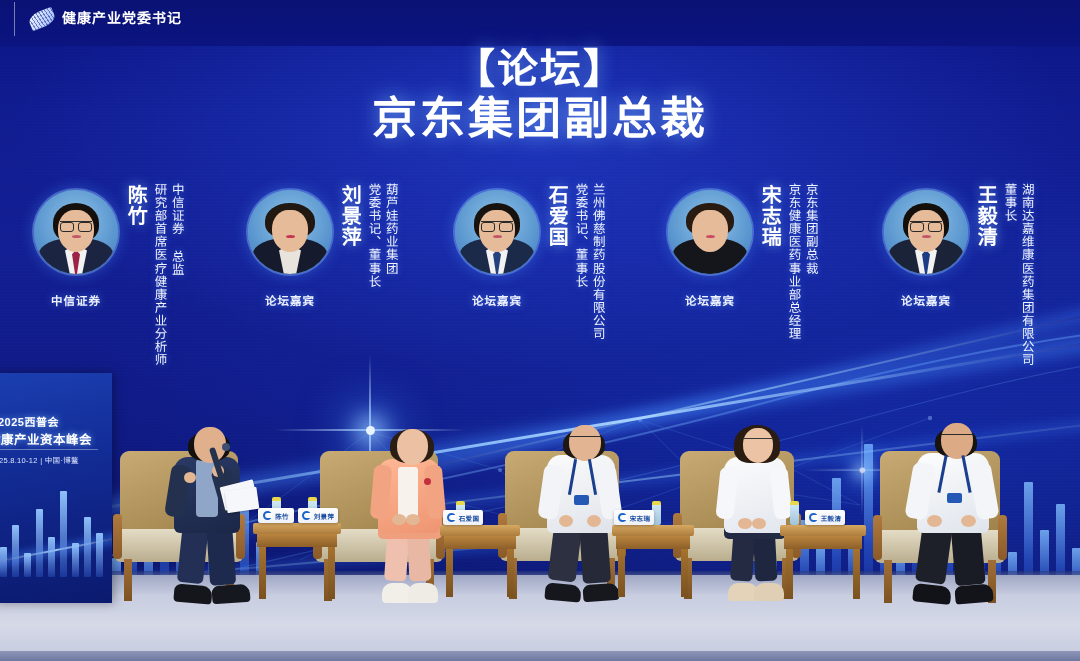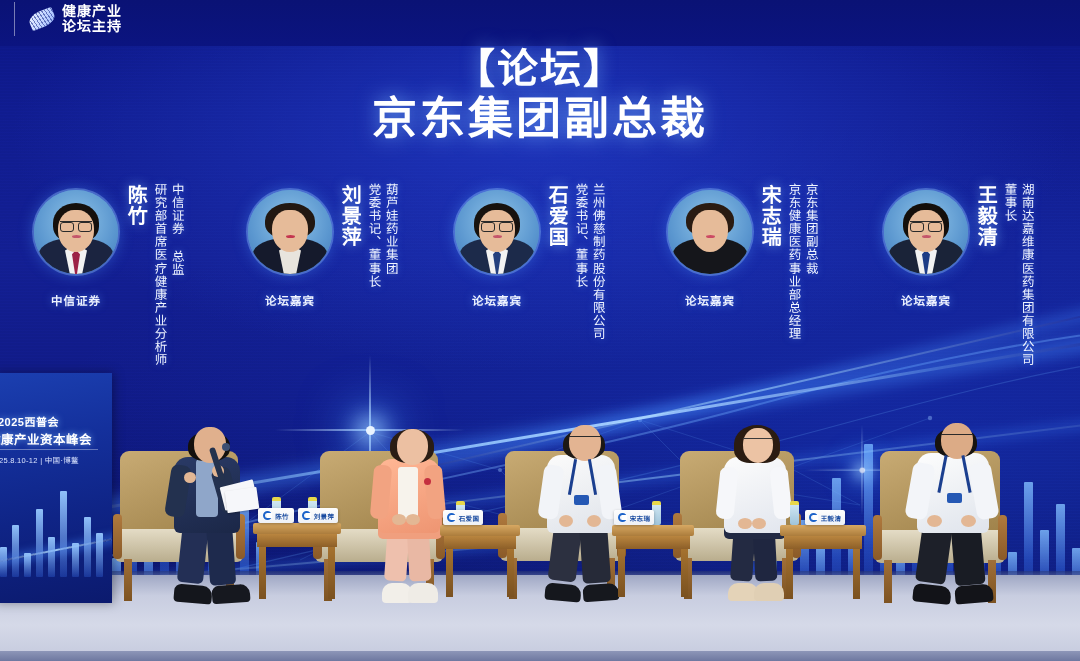--- a/index.html
+++ b/index.html
@@ -82,21 +82,21 @@
   .cphi-en{ font-size:15px; font-weight:bold; color:#fff; letter-spacing:.5px; }
   .cphi-cn{ font-size:14px; font-weight:bold; color:#fff; letter-spacing:2px; margin-top:2px; }
   .cphi-sub{ font-size:4.6px; color:#cfd9ff; letter-spacing:.7px; margin-top:2px; }
   .divider-v{ width:1px; height:34px; background:rgba(255,255,255,.45); }
   .logo-hc{ display:flex; align-items:center; gap:7px; }
   .leaf{ width:26px; height:16px; border-radius:50% 10% 50% 10%;
          background:linear-gradient(135deg,#eef4ff,#9db8ff); transform:rotate(-22deg);
          position:relative; overflow:hidden; }
   .leaf::after{ content:""; position:absolute; inset:0;
     background:repeating-linear-gradient(78deg,rgba(20,40,140,.55) 0 1px,rgba(0,0,0,0) 1px 3px); }
-  .hc-txt{ display:flex; flex-direction:column; line-height:1.1; }
+  .hc-txt{ display:flex; flex-direction:row; line-height:1.1; }
   .hc-l1,.hc-l2{ font-size:14px; font-weight:bold; color:#fff; letter-spacing:1px; }
 
   
   .title-wrap{ position:absolute; left:0; top:48px; width:1080px; z-index:8; text-align:center; }
   .title-1{ font-size:41px; font-weight:bold; color:#ffffff; letter-spacing:2px;
             text-shadow:0 0 18px rgba(120,180,255,.7); line-height:1.05; }
   .title-2{ font-size:45px; font-weight:bold; color:#ffffff; letter-spacing:3px;
             text-shadow:0 0 20px rgba(120,180,255,.75); line-height:1.15; margin-top:2px; }
 
   
@@ -301,21 +301,21 @@
         <div class="core"></div>
     </div>
   </div>
 
   <div class="logos">
     <div class="divider-v"></div>
     <div class="logo-hc">
       <div class="leaf"></div>
       <div class="hc-txt">
         <div class="hc-l1">健康产业</div>
-        <div class="hc-l2">论坛主持</div>
+        <div class="hc-l2">党委书记</div>
       </div>
     </div>
   </div>
 
   <div class="title-wrap">
     <div class="title-1">【论坛】</div>
     <div class="title-2">京东集团副总裁</div>
   </div>
 
   <div class="panel-row">

